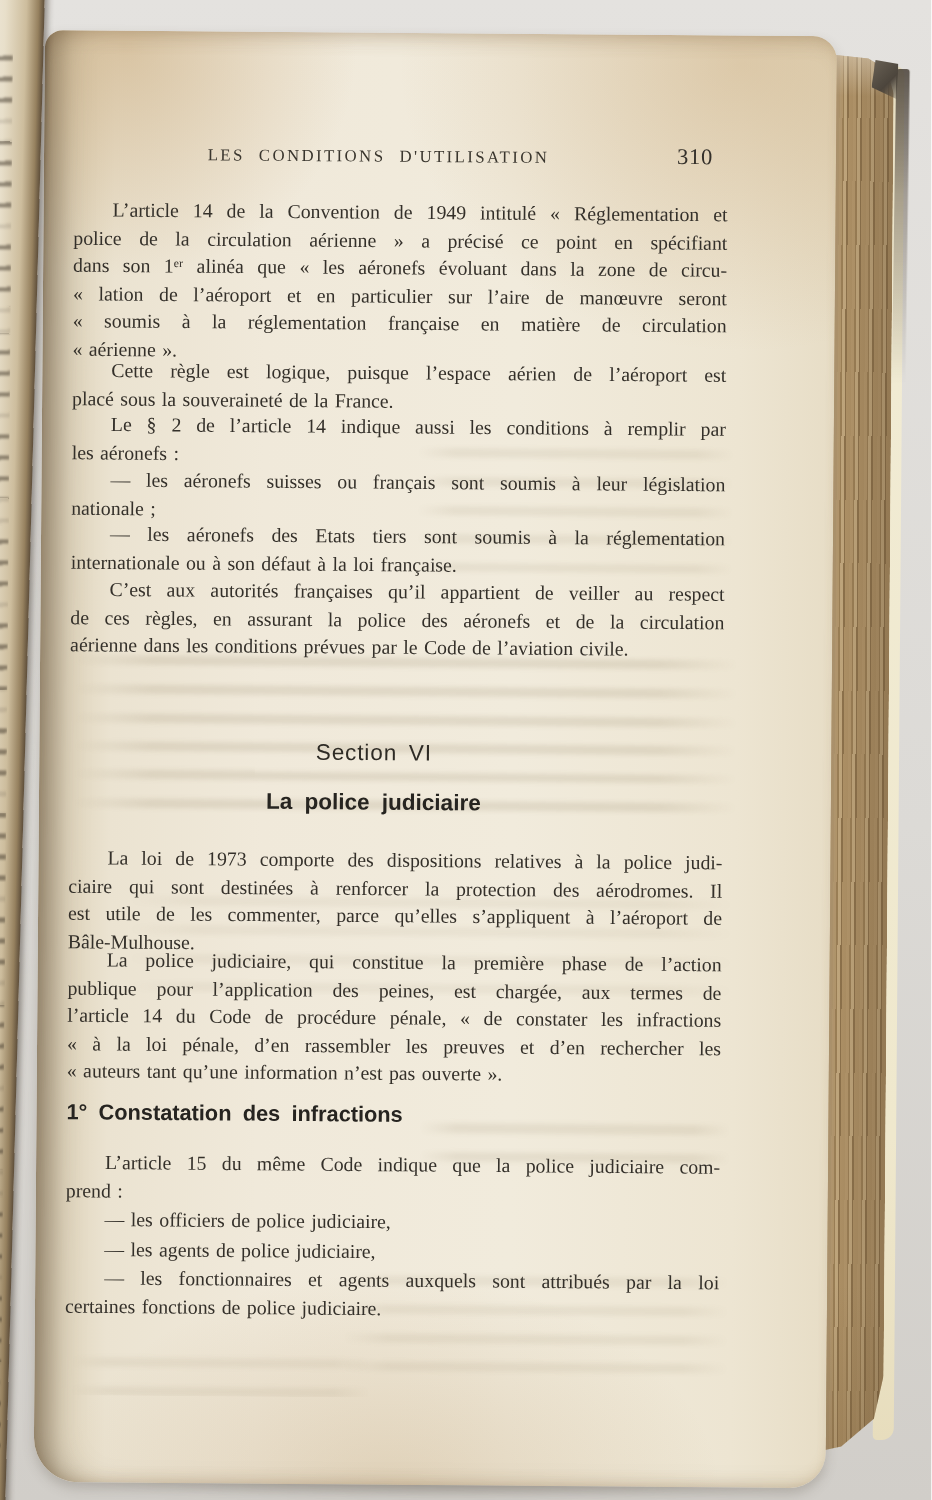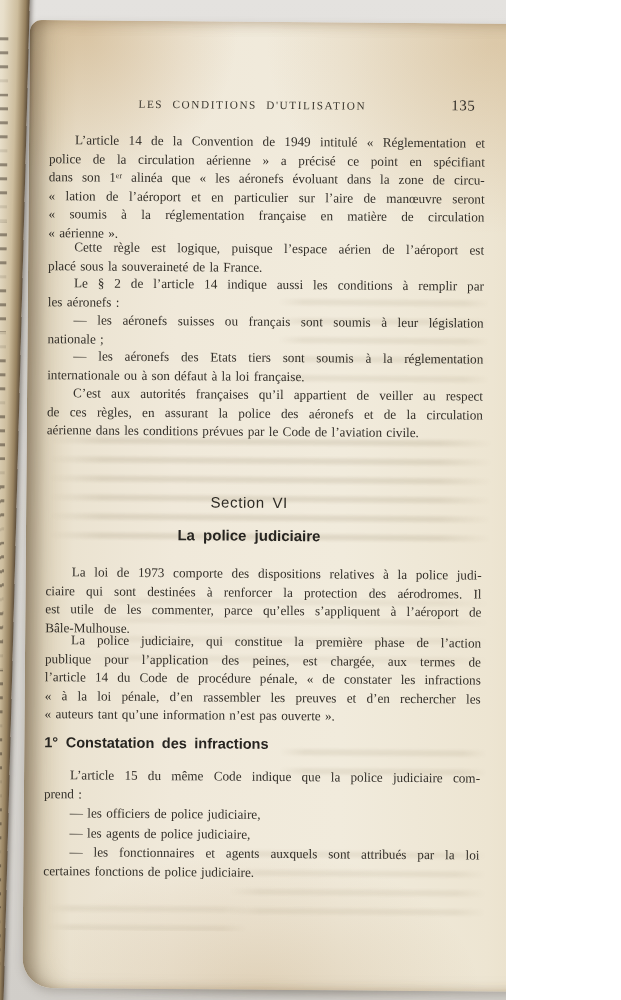--- a/index.html
+++ b/index.html
@@ -1,16 +1,16 @@
 <!DOCTYPE html>
 <html><head>
 <meta charset="utf-8">
 <style>
   html,body{margin:0;padding:0;width:621px;height:1000px;overflow:hidden;}
-  .scene{position:relative;width:506px;height:1000px;overflow:hidden;
+  .scene{position:relative;width:621px;height:1000px;overflow:hidden;
          background:linear-gradient(180deg,#e4e2df 0%,#dcdad6 55%,#d1cec9 100%);
          font-family:"Liberation Serif","DejaVu Serif",serif;}
 
   
   .ground-shadow{position:absolute;left:22px;top:980px;width:552px;height:22px;
     background:radial-gradient(55% 100% at 50% 0,rgba(92,85,74,.5),rgba(92,85,74,0) 85%);
     filter:blur(3px);}
   .cover-sliver{position:absolute;left:589px;top:44px;width:14px;height:916px;
     transform:rotate(.45deg);transform-origin:top left;
     background:linear-gradient(180deg,#e6ddc0 0,#f1ebd3 22%,#efe8cd 78%,#e7ddbd 100%);
@@ -100,21 +100,21 @@
     <div class="bleed" style="left:22px;top:412px;width:444px;height:116px;opacity:.45;"></div>
     <div class="bleed" style="left:250px;top:272px;width:212px;height:96px;opacity:.3;"></div>
     <div class="bleed" style="left:60px;top:572px;width:404px;height:70px;opacity:.22;"></div>
     <div class="bleed" style="left:255px;top:722px;width:208px;height:42px;opacity:.34;"></div>
     <div class="bleed" style="left:205px;top:824px;width:258px;height:80px;opacity:.28;"></div>
     <div class="bleed" style="left:24px;top:880px;width:200px;height:30px;opacity:.26;"></div>
 
     <div class="content">
 
       <div class="runhead">LES CONDITIONS D'UTILISATION</div>
-      <div class="pagenum">135</div>
+      <div class="pagenum">310</div>
 
       <div class="blk" style="top:111px">
         <div class="ln ind">L’article 14 de la Convention de 1949 intitulé « Réglementation et</div>
         <div class="ln">police de la circulation aérienne » a précisé ce point en spécifiant</div>
         <div class="ln">dans son 1ᵉʳ alinéa que « les aéronefs évoluant dans la zone de circu-</div>
         <div class="ln">« lation de l’aéroport et en particulier sur l’aire de manœuvre seront</div>
         <div class="ln">« soumis à la réglementation française en matière de circulation</div>
         <div class="ln last">« aérienne ».</div>
       </div>
 

